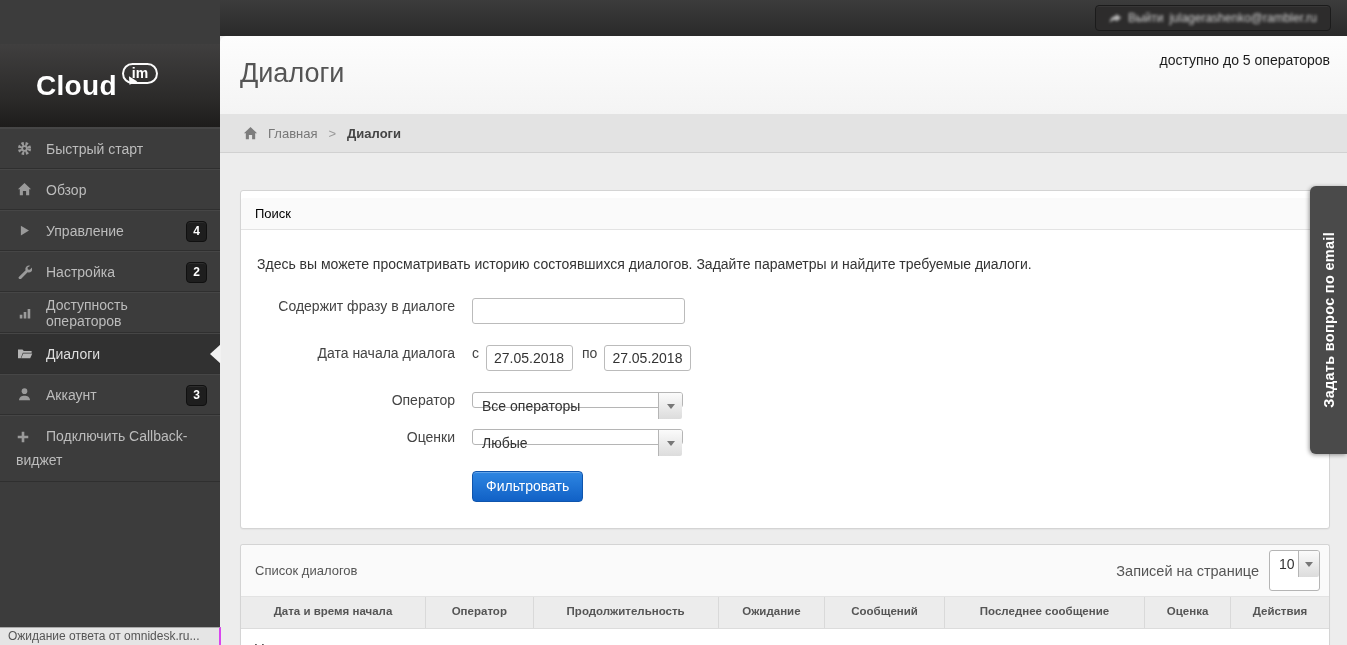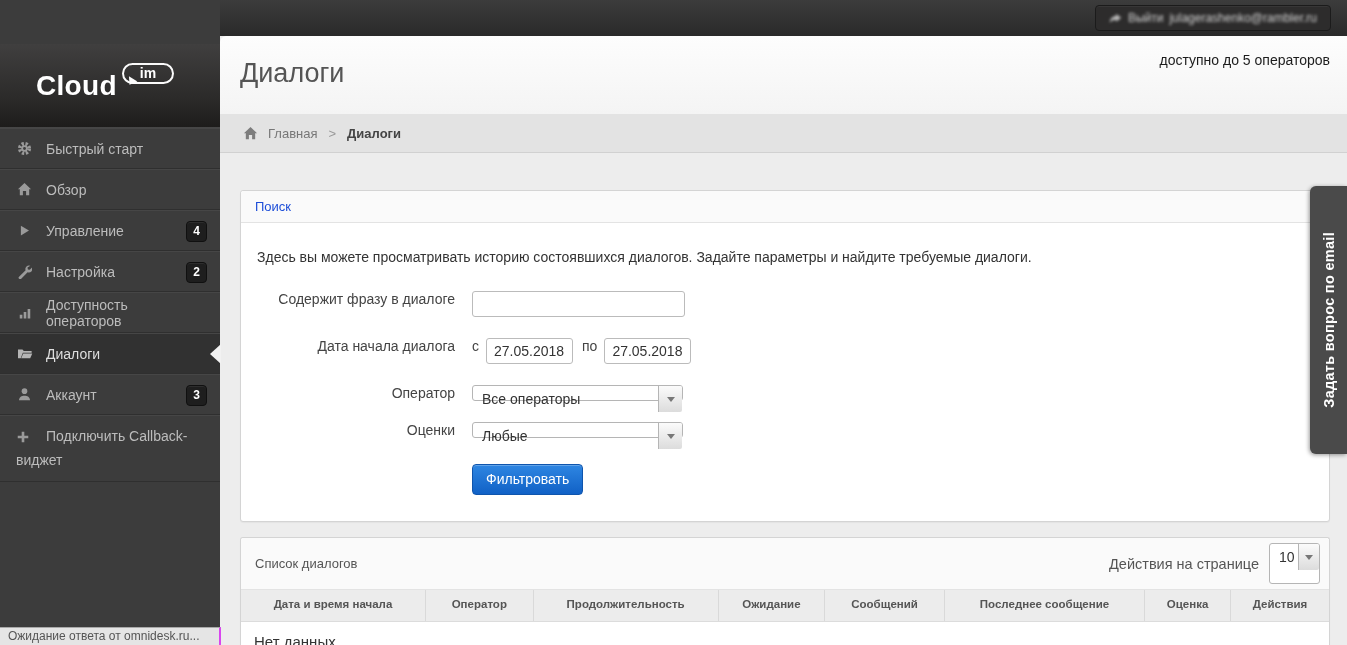--- a/index.html
+++ b/index.html
@@ -16,21 +16,21 @@
   .logo-area {
     height:84px; display:flex; align-items:center; padding-left:36px;
     background:linear-gradient(#403f3f, #2a2928 70%, #1d1c1b);
     border-bottom:1px solid #464646;
     margin-top:44px;
   }
   .logo-text { font-size:28px; font-weight:bold; color:#fff; letter-spacing:.3px; }
   .logo-bubble {
     position:relative; margin-left:5px; top:-12px;
     border:2px solid #fbfbfb; border-radius:11px;
-    padding:0 16px 1px; font-size:14px; font-weight:bold; color:#fff;
+    padding:0 8px 1px; font-size:14px; font-weight:bold; color:#fff;
   }
   .logo-bubble::after {
     content:""; position:absolute; left:1px; bottom:-8px;
     border:5px solid transparent; border-top:7px solid #fbfbfb;
     transform:rotate(32deg);
   }
   .nav-item {
     position:relative; display:flex; align-items:center; min-height:41px;
     padding:0 14px 0 16px; color:#bcbcbc; font-size:14px; cursor:pointer;
     border-top:1px solid #464646; border-bottom:1px solid #2f2f2f;
@@ -81,21 +81,21 @@
   .bc-home { display:inline-flex; margin-right:-1px; }
   .bc-link { cursor:pointer; }
   .bc-sep { color:#999; }
   .bc-current { font-weight:bold; color:#444; }
 
   .content { padding:37px 17px 0 20px; }
 
   .panel { background:#fff; border:1px solid #d4d4d4; border-radius:3px;
     box-shadow:0 1px 1px rgba(0,0,0,.04); }
   .panel-header { background:#fafafa; border-bottom:1px solid #e3e3e3;
-    padding:8px 14px; font-size:13px; color:#1d4ed8; border-radius:3px 3px 0 0; }
+    padding:8px 14px; font-size:13px; color:#000000; border-radius:3px 3px 0 0;margin-top:7px; }
 
   
   .search-body { padding:20px 16px 26px; }
   .search-desc { font-size:14px; color:#333; margin:6px 0 26px; }
   .form-row { display:flex; align-items:flex-start; margin-bottom:21px; }
   .form-label { width:198px; text-align:right; margin-right:17px; font-size:14px; color:#444; flex:none; }
   .text-input { width:213px; height:26px; border:1px solid #bbb; border-radius:3px;
     padding:0 7px; font-size:14px; color:#333; background:#fff; }
   .date-prefix { font-size:14px; color:#444; margin-right:7px; }
   .date-prefix.second { margin-left:9px; }
@@ -316,21 +316,21 @@
         </div>
 
         <button class="filter-btn">Фильтровать</button>
       </div>
     </div>
 
     <div class="panel list-panel">
       <div class="list-header">
         <span class="list-title">Список диалогов</span>
         <span class="per-page">
-          <span>Действия на странице</span>
+          <span>Записей на странице</span>
           <span class="select small">
             <span class="value">10</span>
             <span class="sel-btn"></span>
           </span>
         </span>
       </div>
       <div class="table-head">
         <div class="th">Дата и время начала</div>
         <div class="th">Оператор</div>
         <div class="th">Продолжительность</div>

